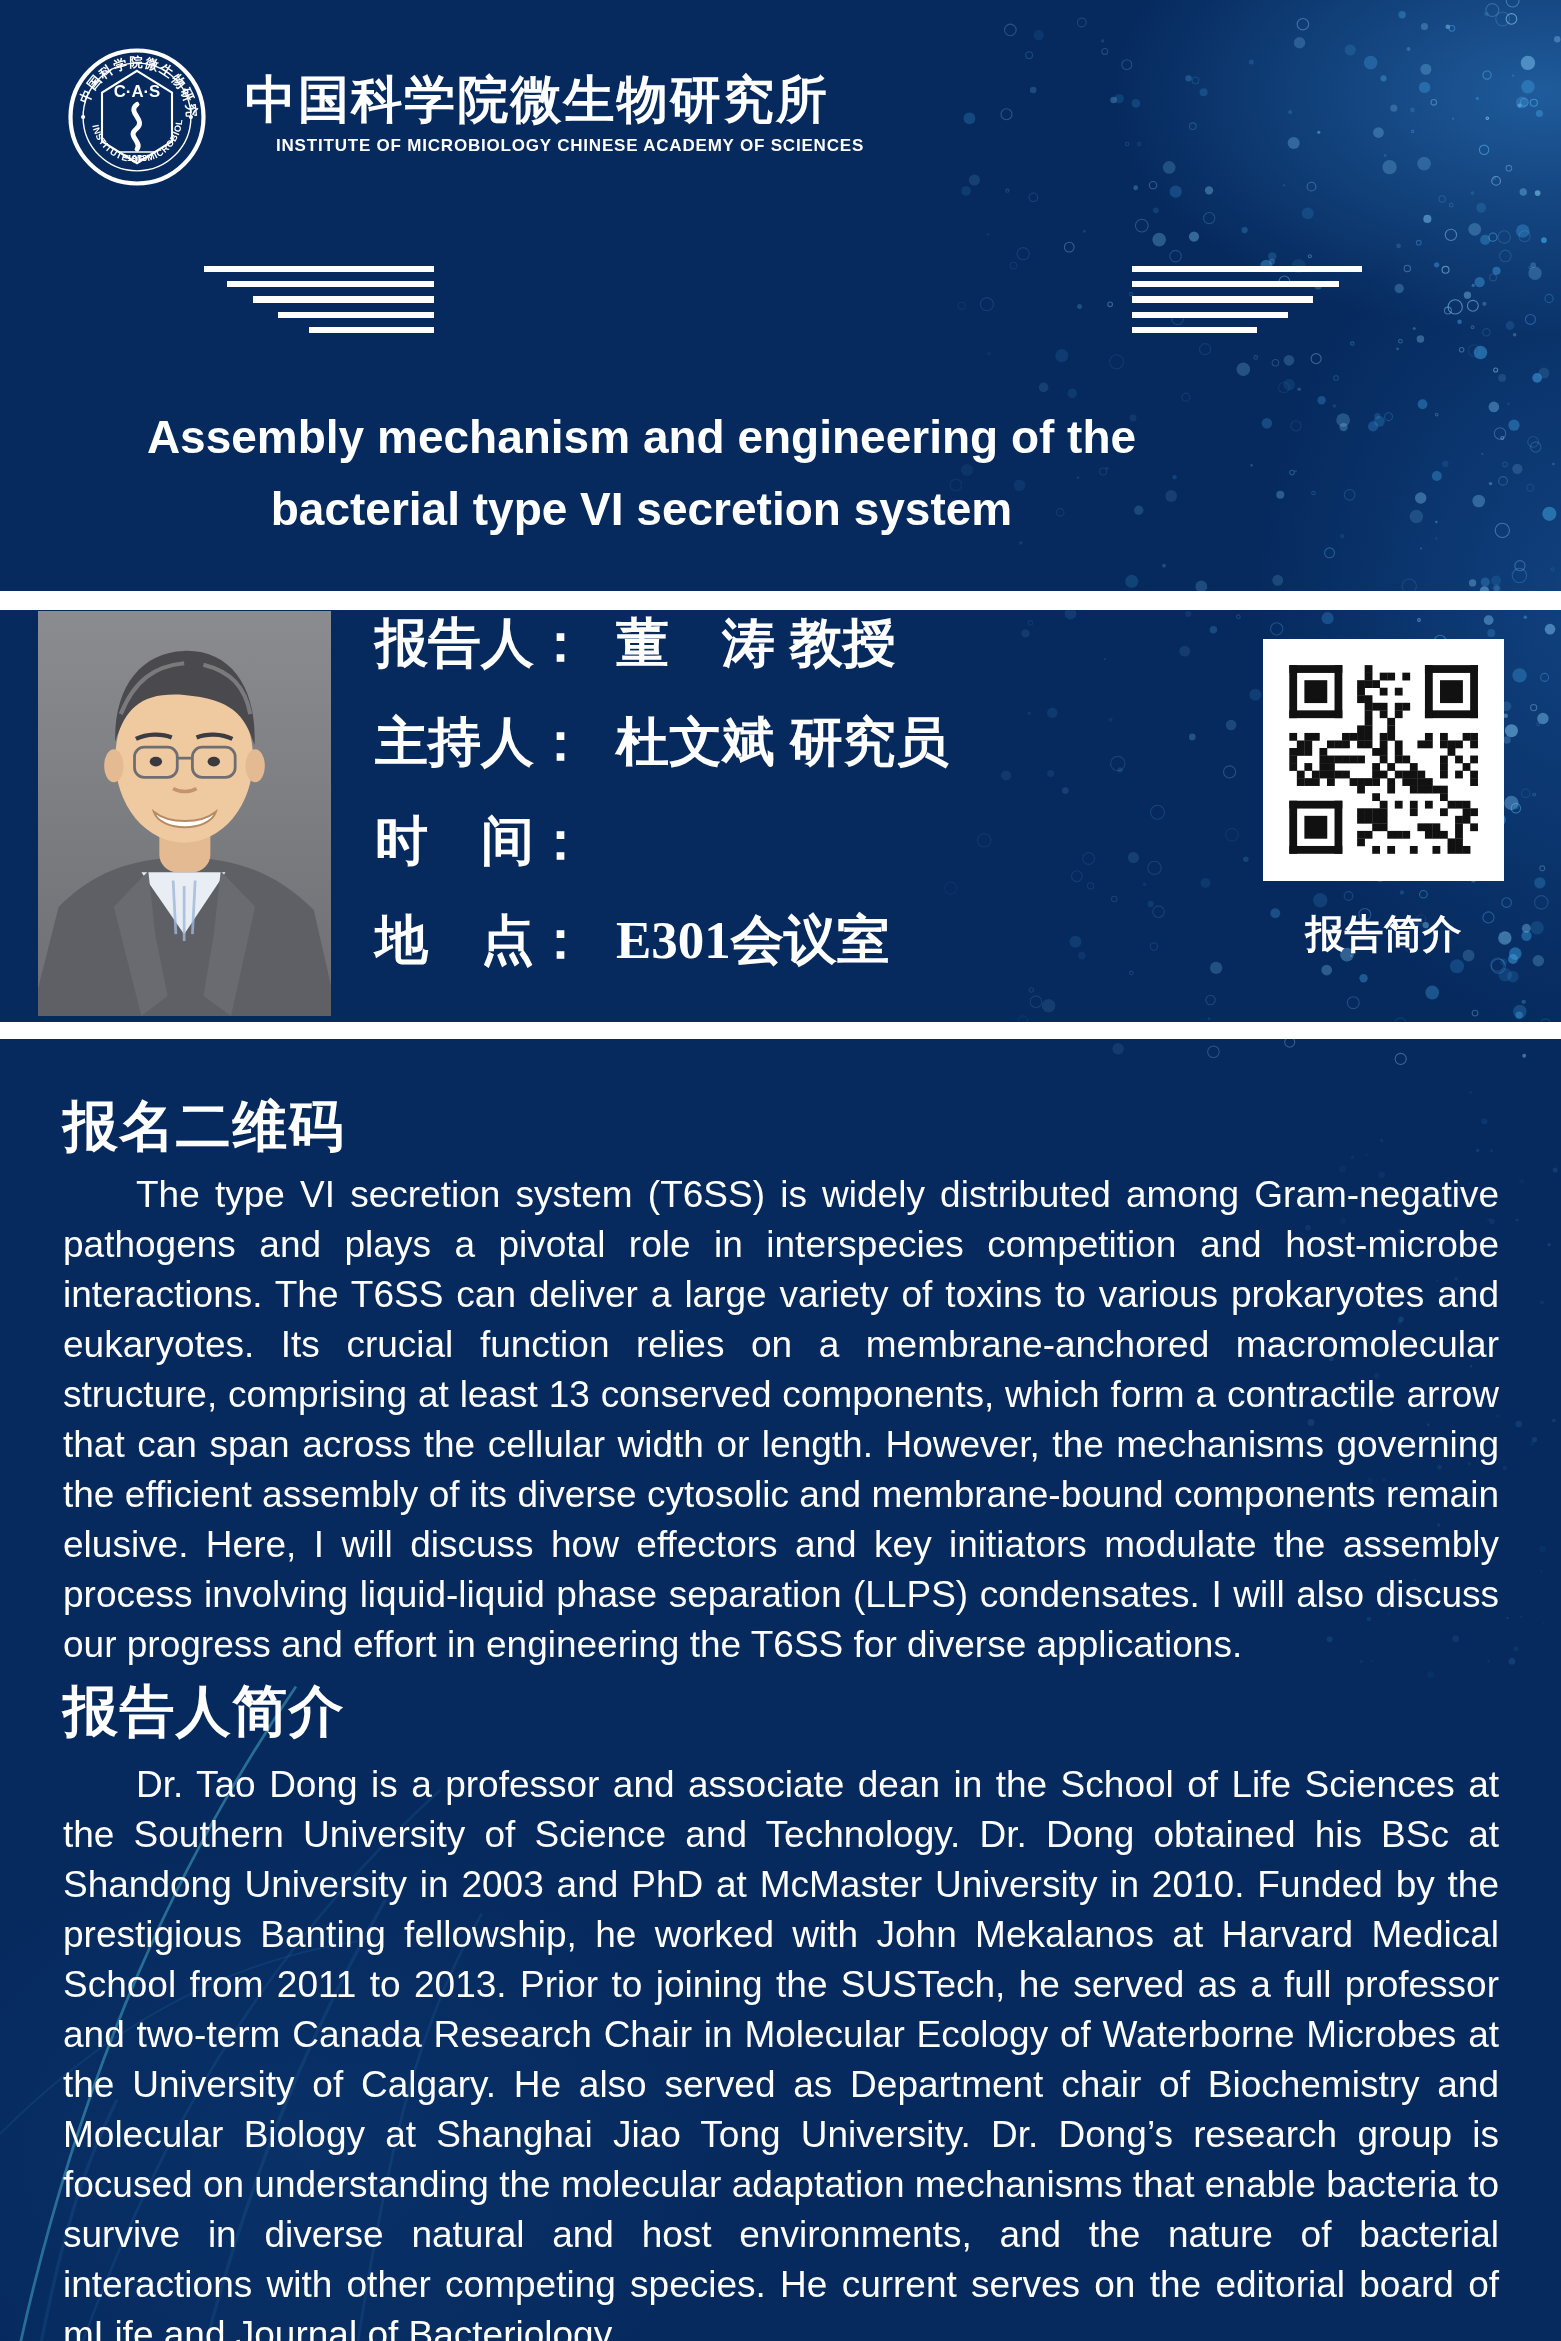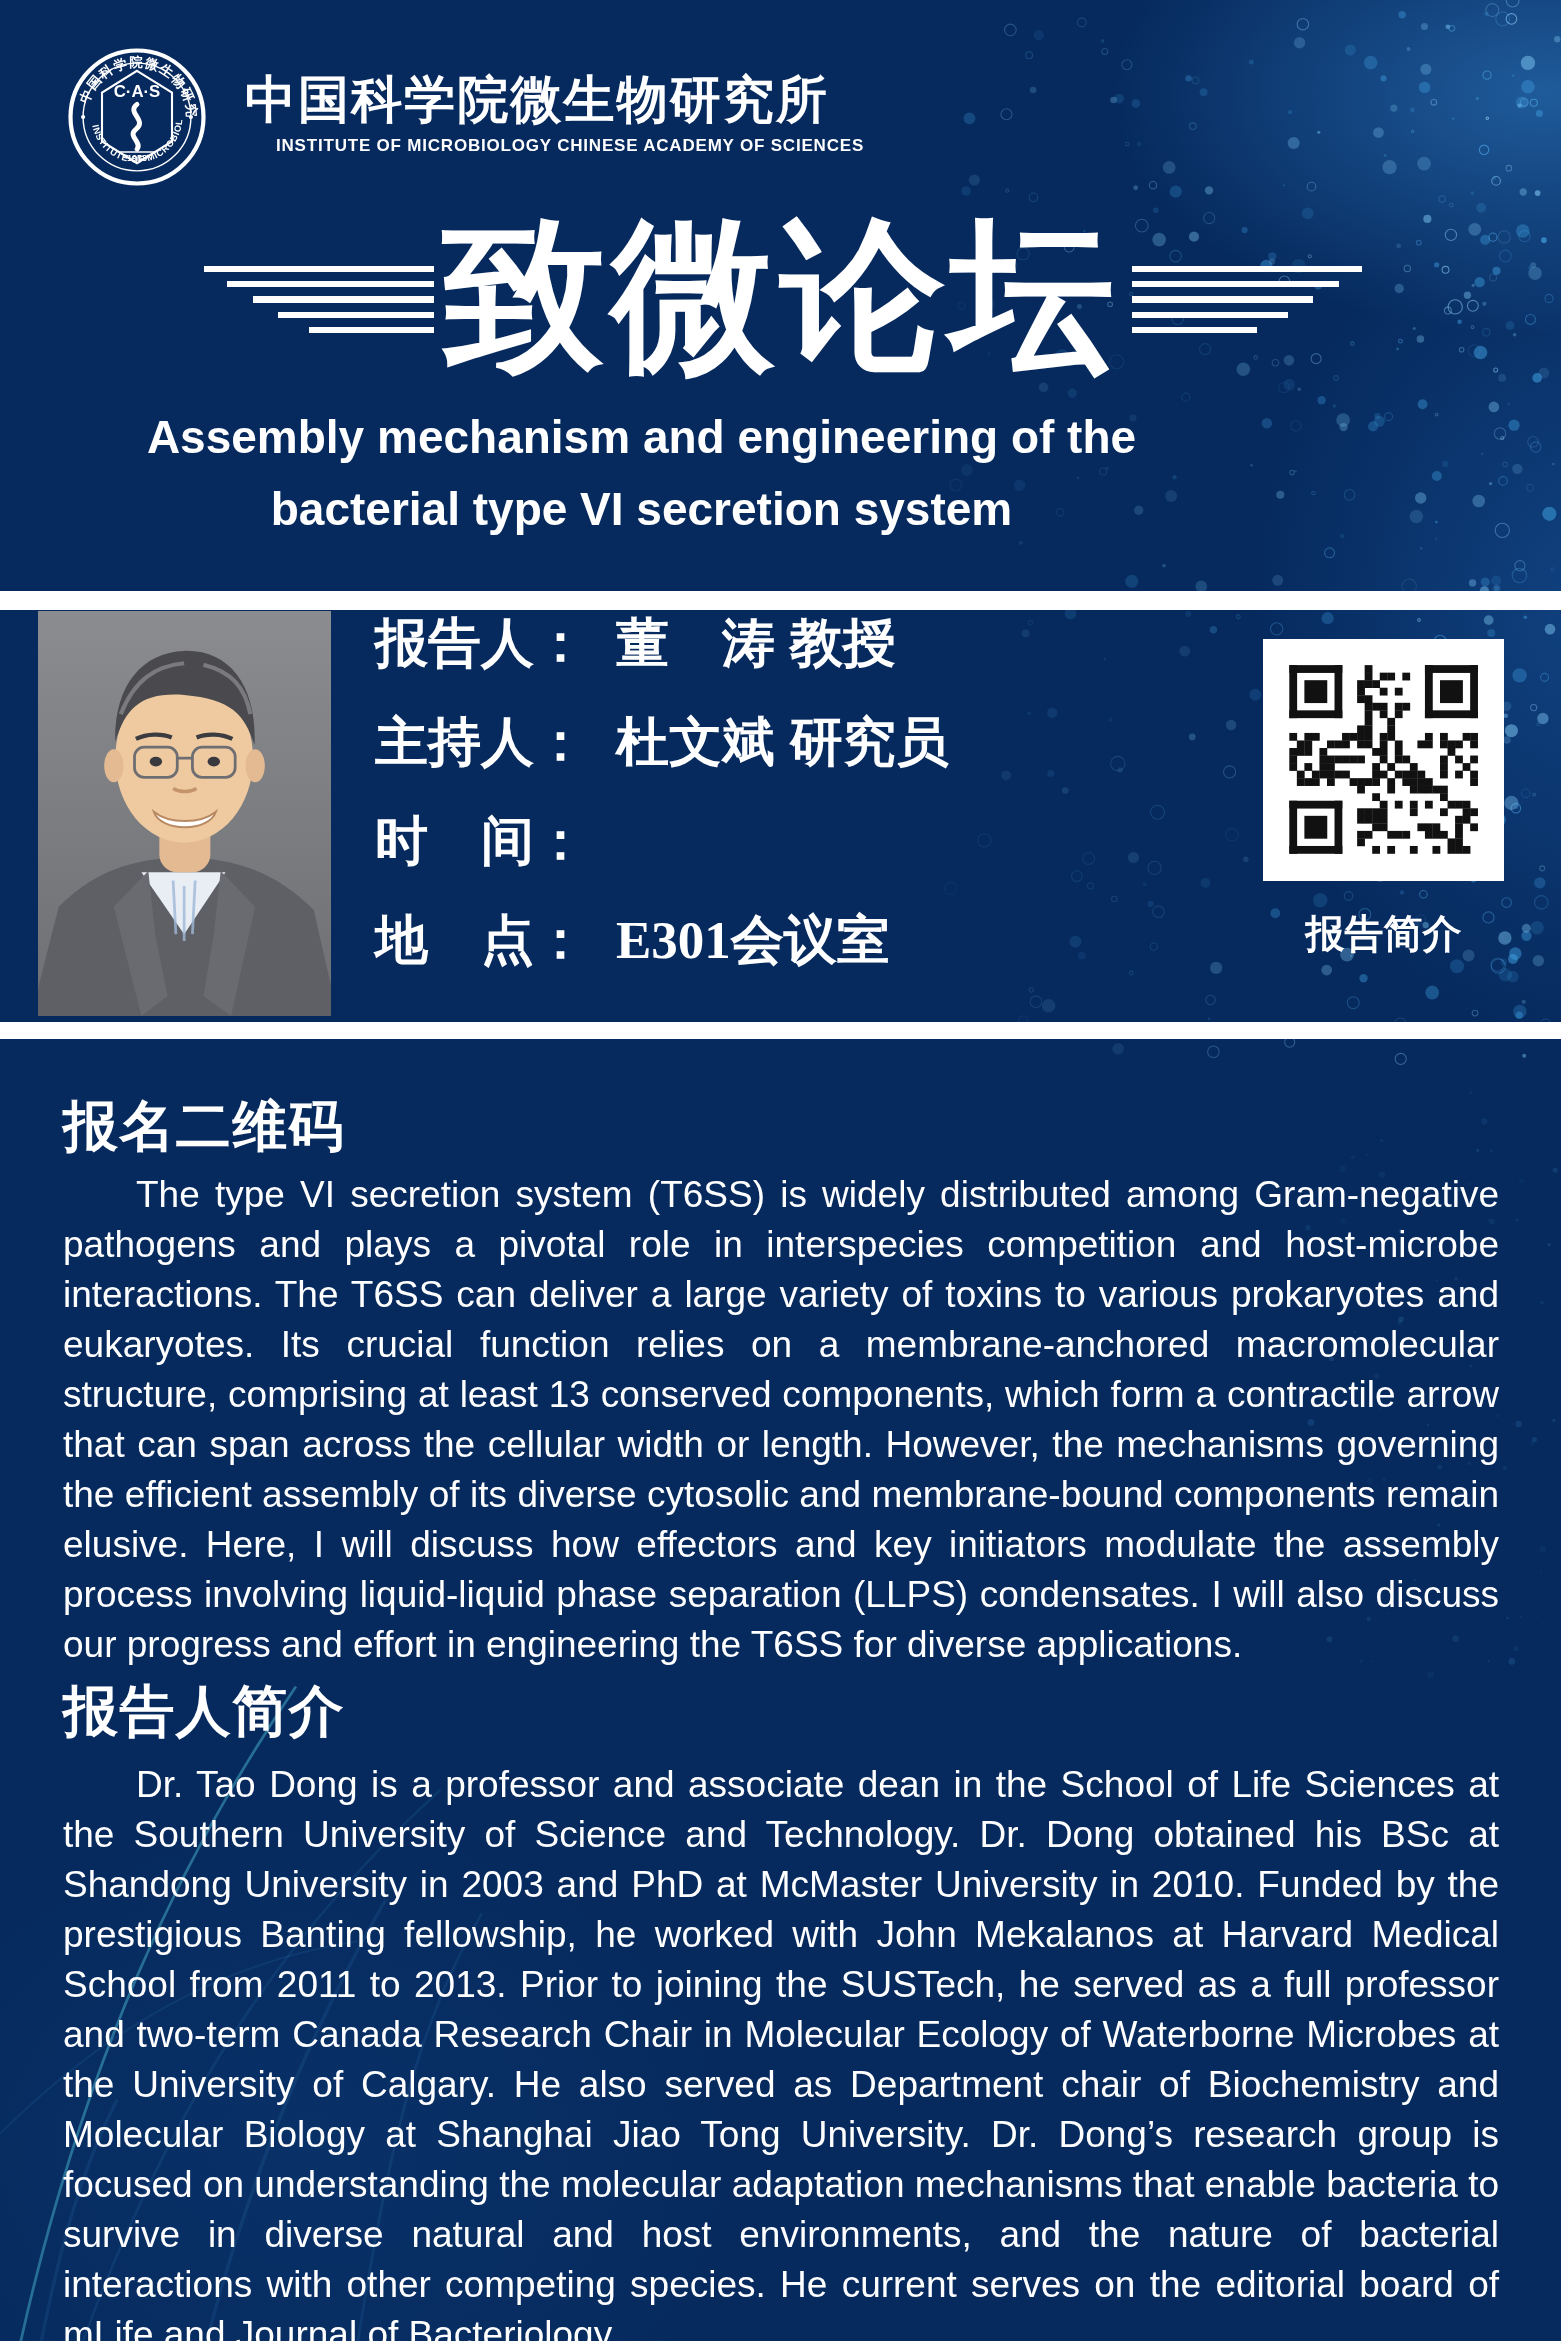--- a/index.html
+++ b/index.html
@@ -575,21 +575,20 @@
   <div class="abs" id="org-name-zh">中国科学院微生物研究所</div>
   <div class="abs" id="org-name-en">INSTITUTE OF MICROBIOLOGY CHINESE ACADEMY OF SCIENCES</div>
 
   <div class="abs bars" id="bars-left">
     <div style="width:230px"></div>
       <div style="width:207px"></div>
       <div style="width:181px"></div>
     <div style="width:156px"></div>
       <div style="width:125px"></div>
   </div>
-  <div class="abs" id="forum-title">致微论坛</div>
   <div class="abs bars" id="bars-right">
     <div style="width:230px"></div>
       <div style="width:207px"></div>
       <div style="width:181px"></div>
     <div style="width:156px"></div>
       <div style="width:125px"></div>
   </div>
 
   <div class="abs" id="talk-title">
     <div>Assembly mechanism and engineering of the</div>

